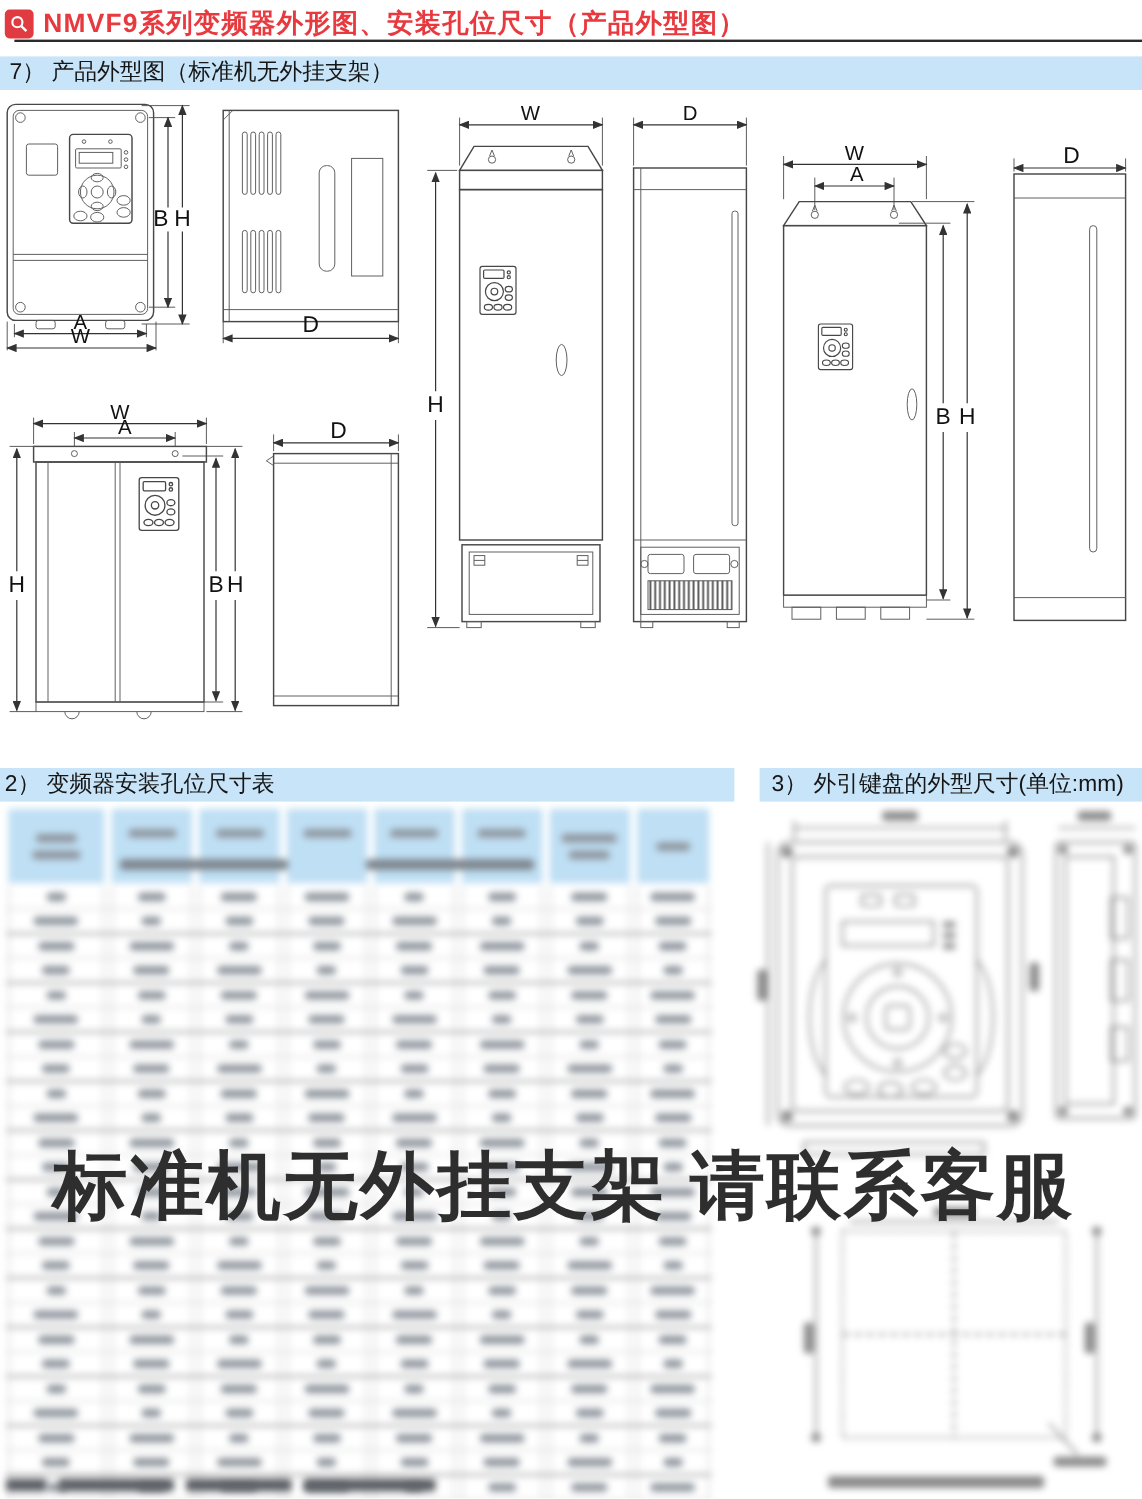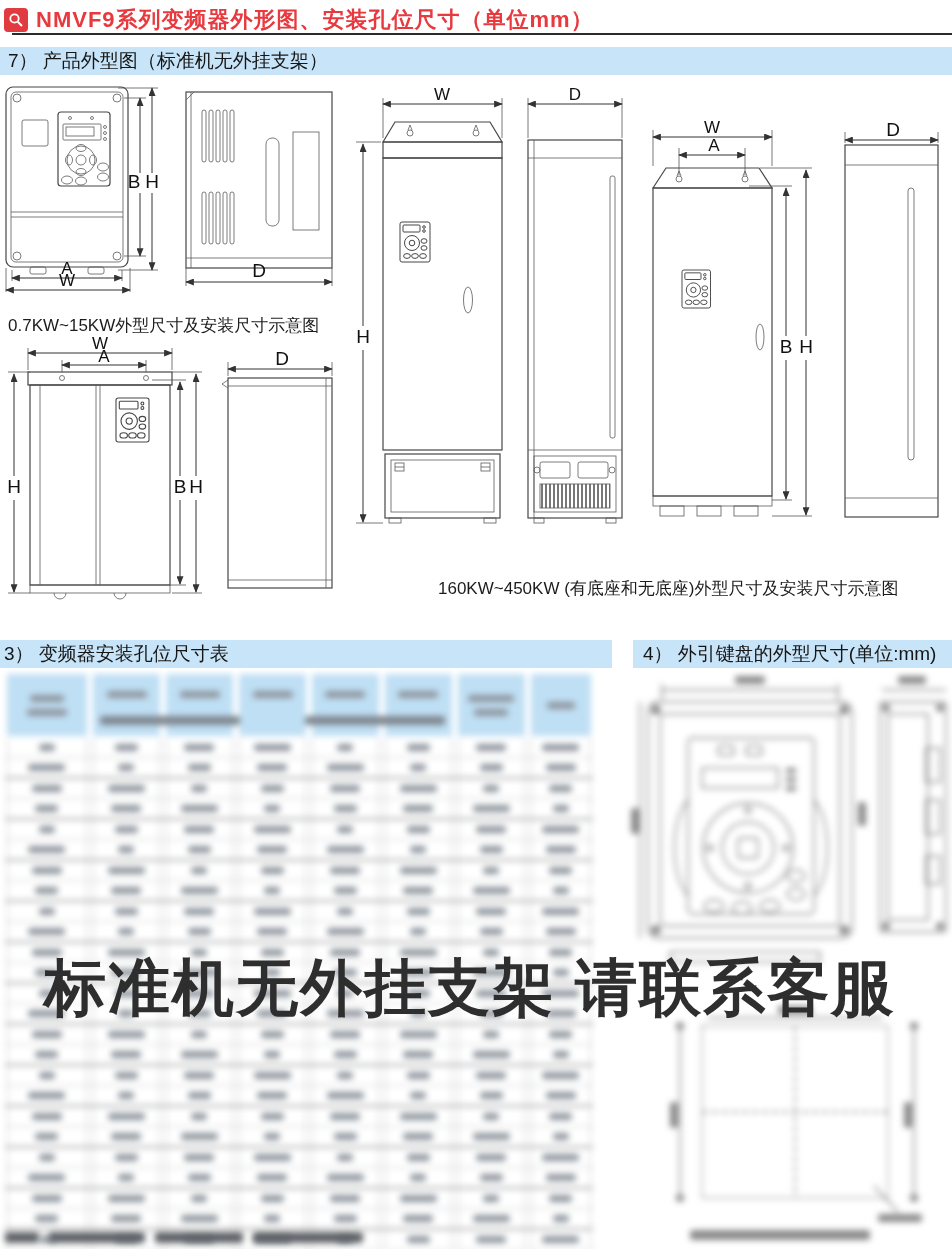--- a/index.html
+++ b/index.html
@@ -66,27 +66,27 @@
 
 <div id="page">
 
   <div class="title-row">
     <span class="title-icon">
       <svg width="16" height="16" viewBox="0 0 16 16">
         <circle cx="6.5" cy="6.5" r="4.2" fill="none" stroke="#fff" stroke-width="1.8"></circle>
         <line x1="9.8" y1="9.8" x2="14" y2="14" stroke="#fff" stroke-width="2"></line>
       </svg>
     </span>
-    <span class="title-text">NMVF9系列变频器外形图、安装孔位尺寸（单位mm）</span>
+    <span class="title-text">NMVF9系列变频器外形图、安装孔位尺寸（产品外型图）</span>
   </div>
   <div class="title-rule"></div>
 
   <div class="banner banner1">7） 产品外型图（标准机无外挂支架）</div>
-  <div class="banner banner2">3） 变频器安装孔位尺寸表</div>
-  <div class="banner banner3">4） 外引键盘的外型尺寸(单位:mm)</div>
+  <div class="banner banner2">2） 变频器安装孔位尺寸表</div>
+  <div class="banner banner3">3） 外引键盘的外型尺寸(单位:mm)</div>
 
   <div class="draw-wrap">
   <svg width="952" height="560" viewBox="0 0 952 560">
     <defs>
       <marker id="arr" viewBox="0 0 10 8" markerWidth="9" markerHeight="7" refX="9" refY="4" orient="auto-start-reverse">
             <path d="M0,0 L10,4 L0,8 Z" fill="#333"></path>
           </marker>
       <pattern id="hatch" width="4" height="8" patternUnits="userSpaceOnUse">
         <line x1="2" y1="0" x2="2" y2="8" stroke="#555" stroke-width="1.6"></line>
       </pattern>
@@ -319,22 +319,20 @@
       <text class="dtb" x="893" y="56" text-anchor="middle">D</text>
       <line class="dim" x1="845" y1="60" x2="938" y2="60" marker-start="url(#arr)" marker-end="url(#arr)"></line>
       <rect class="o" x="845" y="65" width="93" height="372"></rect>
       <line class="t" x1="845" y1="85" x2="938" y2="85"></line>
       <rect class="t" x="908" y="108" width="6" height="272" rx="3"></rect>
       <line class="t" x1="845" y1="418" x2="938" y2="418"></line>
     </g>
   </svg>
   </div>
 
-  <div class="caption" style="left:8px;top:314px;">0.7KW~15KW外型尺寸及安装尺寸示意图</div>
-  <div class="caption" style="left:438px;top:577px;">160KW~450KW (有底座和无底座)外型尺寸及安装尺寸示意图</div>
 
   <div class="tbl blur">
     <div class="thead">
       <div class="th c0">
           <span class="blob" style="width:34px"></span>
           <span class="blob" style="width:40px"></span>
         </div>
       <div class="th c1">
           <span class="blob" style="width:40px;margin-bottom:22px"></span>
         </div>

